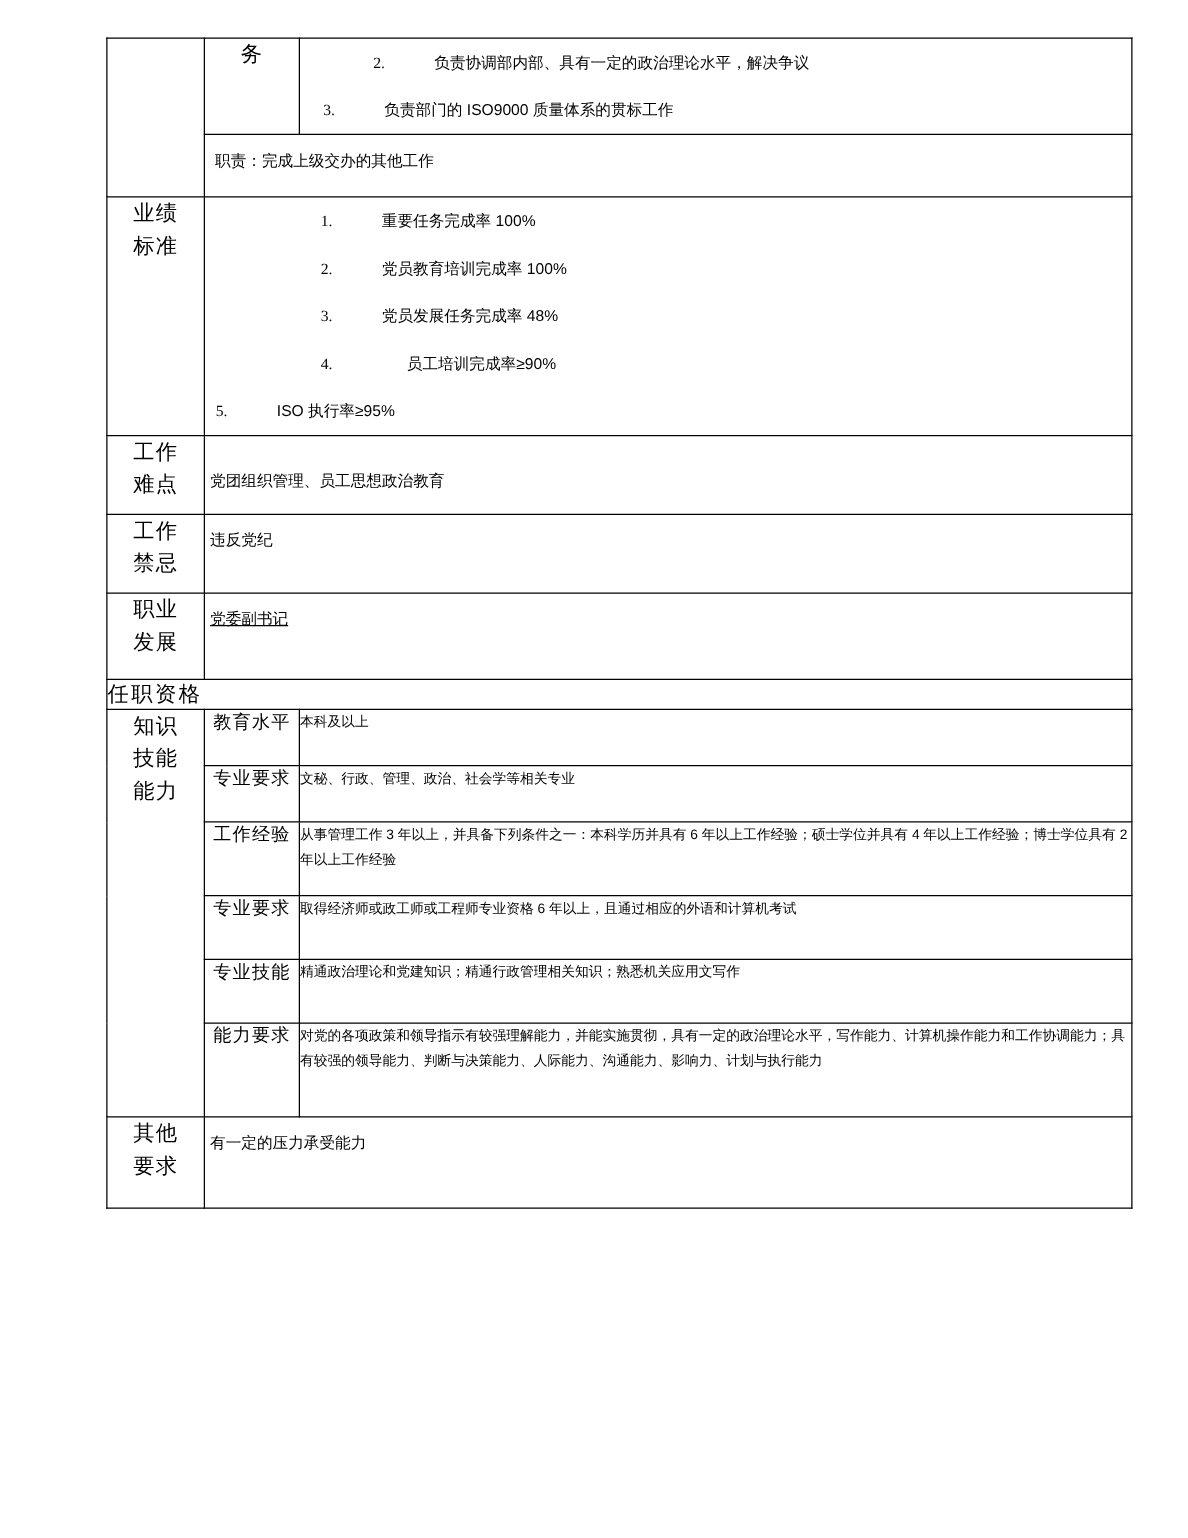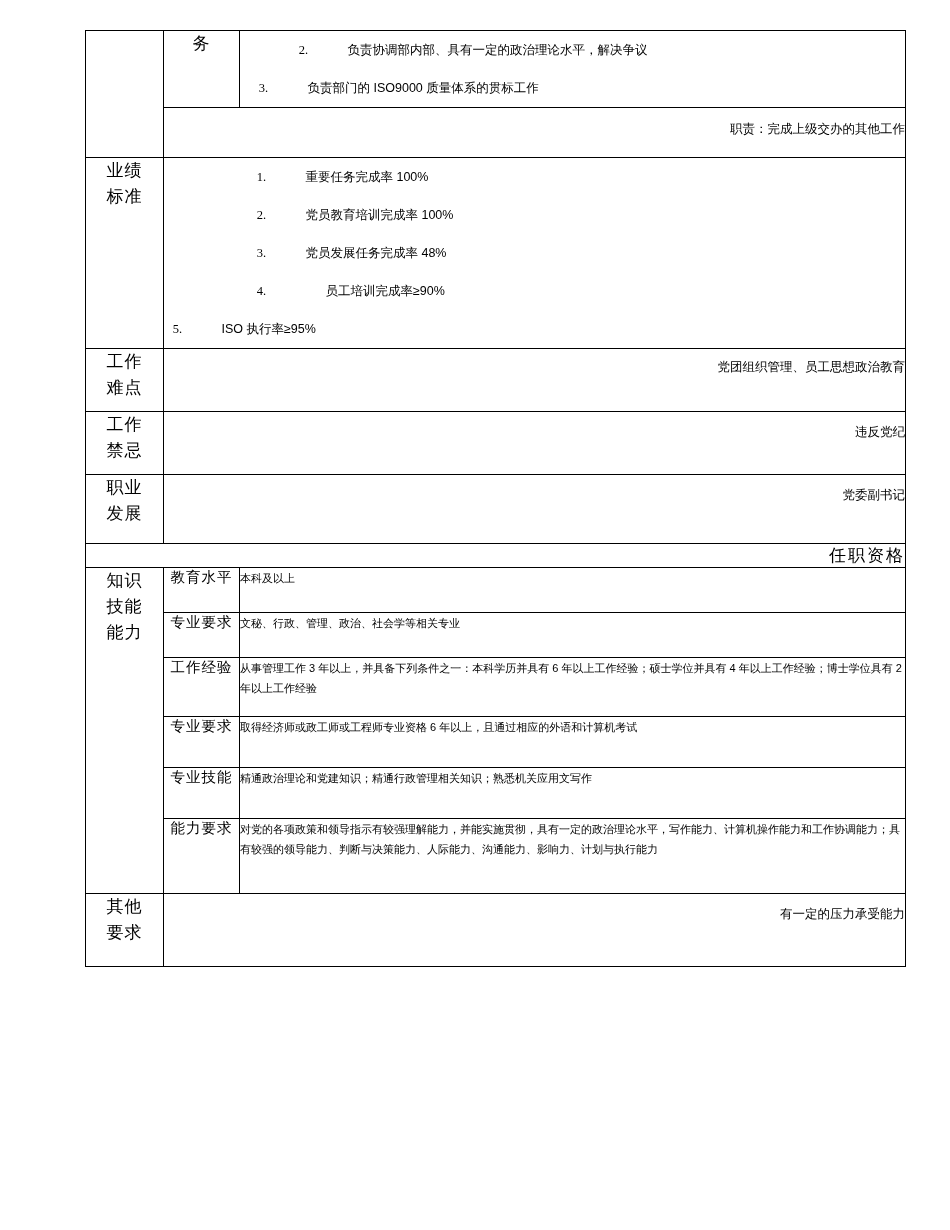--- a/index.html
+++ b/index.html
@@ -37,21 +37,20 @@
     font-size: 17px;
     line-height: 26px;
     letter-spacing: 1px;
     padding: 4px 2px;
   }
   .body-cell {
     font-family: "Liberation Sans", "DejaVu Sans", sans-serif;
     font-size: 12.5px;
     line-height: 20px;
     padding: 8px 6px 8px 6px;
-    text-align: right;
   }
   .numbered {
     font-family: "Liberation Sans", "DejaVu Sans", sans-serif;
     font-size: 12.5px;
     line-height: 20px;
     padding: 0;
     margin: 0;
   }
   .num-row {
     display: block;
@@ -61,21 +60,21 @@
   .num-row .n {
     display: inline-block;
     text-align: right;
     font-family: "Liberation Serif", "DejaVu Serif", serif;
     font-size: 12.5px;
   }
   .num-row .t {
     display: inline-block;
   }
   .section-title {
-    text-align: right;
+    text-align: left;
     font-family: "Liberation Sans", "DejaVu Sans", sans-serif;
     font-size: 17px;
     letter-spacing: 2px;
     padding: 16px 0 16px 0;
   }
   .q-label {
     text-align: center;
     vertical-align: middle;
     font-family: Liberation Serif, serif;
     font-size: 14.5px;
@@ -152,37 +151,37 @@
           <span class="t" style="margin-left:36px">ISO 执行率≥95%</span>
         </span>
       </td>
     </tr>
 
     <tr>
       <td class="label-cell" style="height:62px">
         <span>工作</span><br>
         <span>难点</span>
       </td>
-      <td colspan="2" class="body-cell" style="padding-left:4px; padding-top:8px;">党团组织管理、员工思想政治教育</td>
+      <td colspan="2" class="body-cell" style="padding-left:4px; padding-top:26px;">党团组织管理、员工思想政治教育</td>
     </tr>
 
     <tr>
       <td class="label-cell" style="height:62px">
         <span>工作</span><br>
         <span>禁忌</span>
       </td>
       <td colspan="2" class="body-cell" style="padding-left:4px; padding-top:10px;">违反党纪</td>
     </tr>
 
     <tr>
       <td class="label-cell" style="height:68px">
         <span>职业</span><br>
         <span>发展</span>
       </td>
-      <td colspan="2" class="body-cell" style="padding-left:4px; padding-top:10px;">党委副书记</td>
+      <td colspan="2" class="body-cell" style="padding-left:4px; padding-top:10px;text-decoration:underline;">党委副书记</td>
     </tr>
 
     <tr>
       <td colspan="3" class="section-title">任职资格</td>
     </tr>
 
     <tr>
       <td rowspan="6" class="label-cell">
         <span>知识</span><br>
         <span>技能</span><br>

